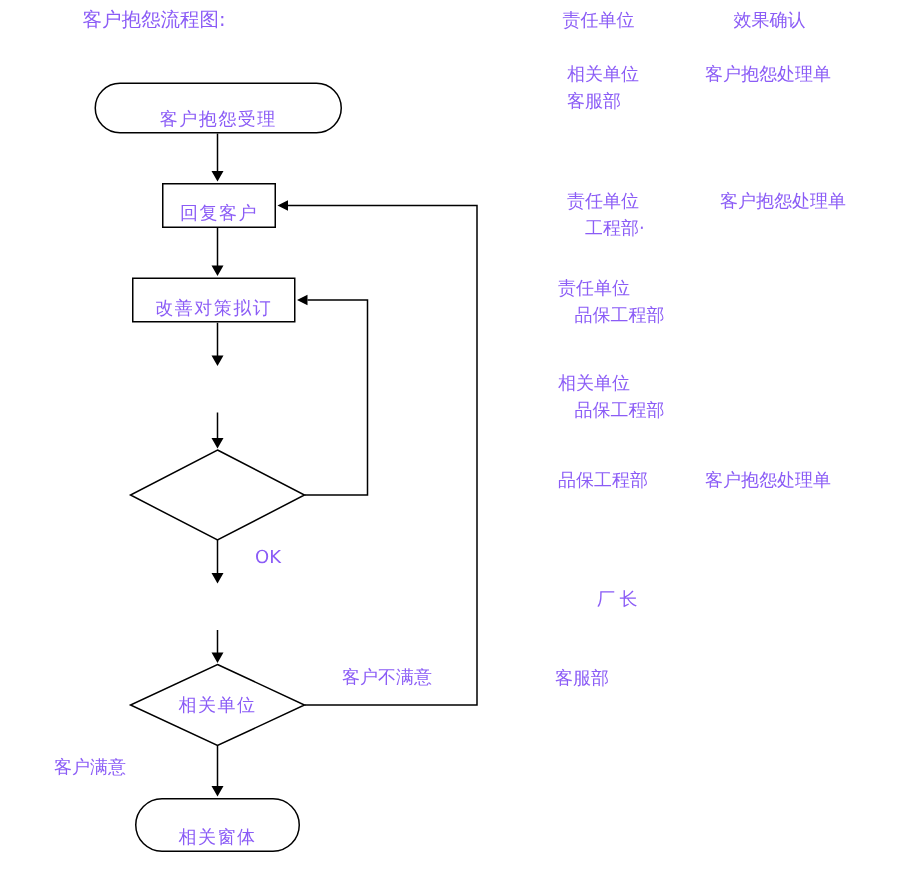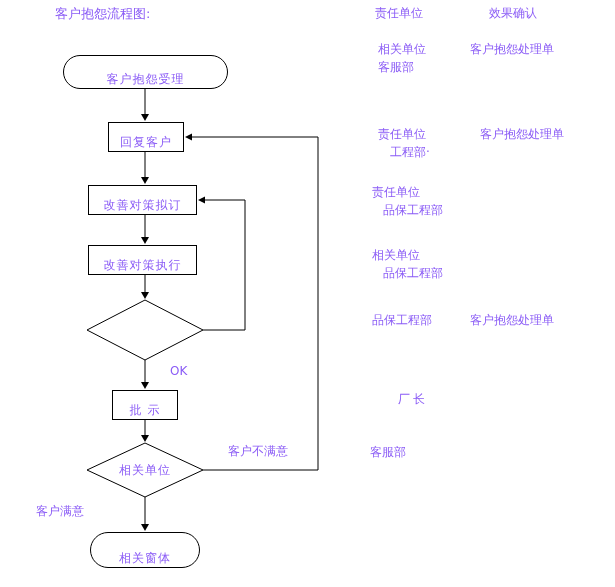--- a/index.html
+++ b/index.html
@@ -64,26 +64,20 @@
 
   <div class="node terminator" style="left:63px;top:55px;width:165px;height:34px;">
     <span>客户抱怨受理</span>
   </div>
   <div class="node" style="left:108px;top:122px;width:76px;height:30px;">
     <span>回复客户</span>
   </div>
   <div class="node" style="left:88px;top:185px;width:109px;height:30px;">
     <span>改善对策拟订</span>
   </div>
-  <div class="node" style="left:88px;top:245px;width:109px;height:30px;">
-    <span>改善对策执行</span>
-  </div>
-  <div class="node" style="left:112px;top:390px;width:66px;height:30px;">
-    <span>批 示</span>
-  </div>
   <div class="dlabel" style="left:87px;top:443px;width:116px;height:54px;">
     <span>相关单位</span>
   </div>
   <div class="node terminator" style="left:90px;top:532px;width:110px;height:36px;">
     <span>相关窗体</span>
   </div>
 
   <div class="txt" style="left:170px;top:364px;text-align:right;">OK</div>
   <div class="txt" style="left:228px;top:444px;">客户不满意</div>
   <div class="txt" style="left:36px;top:504px;">客户满意</div>

